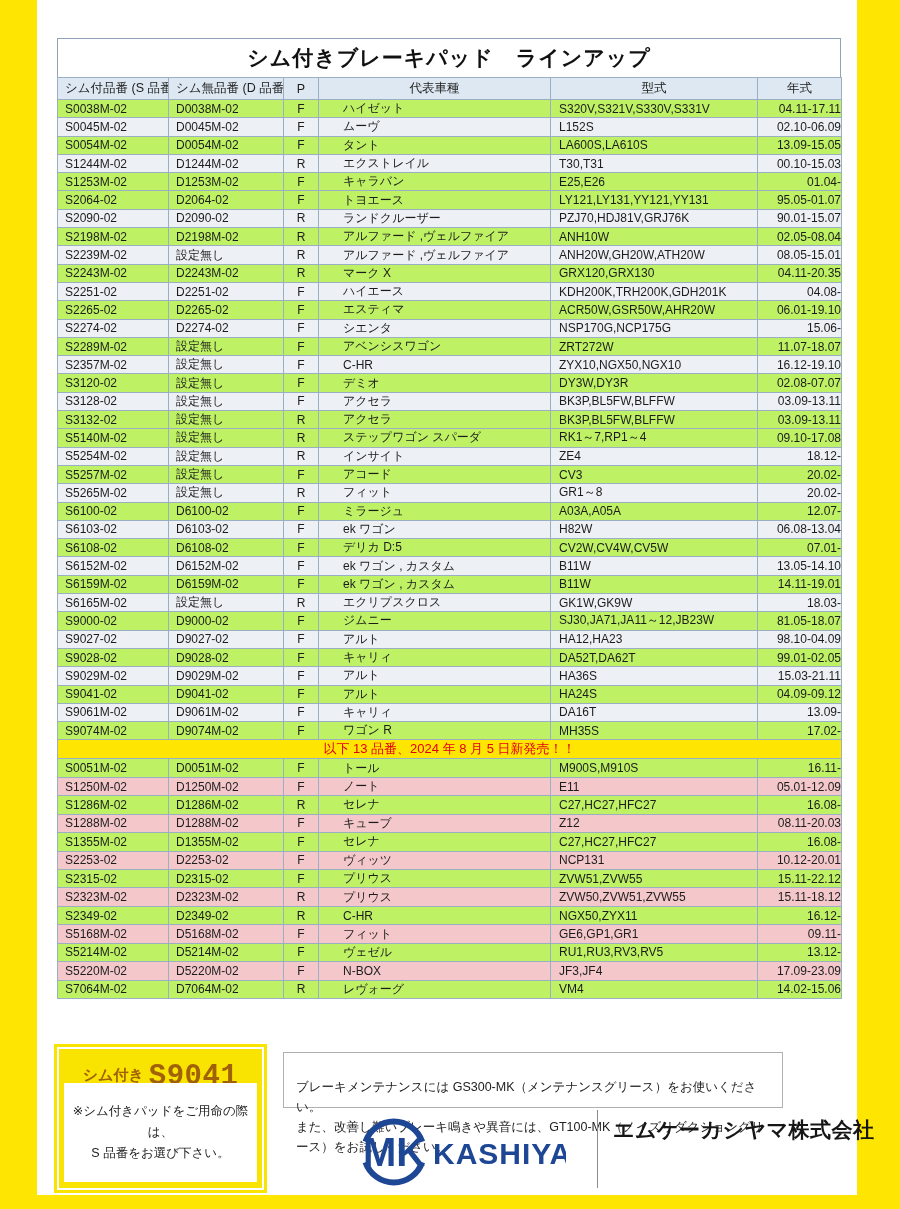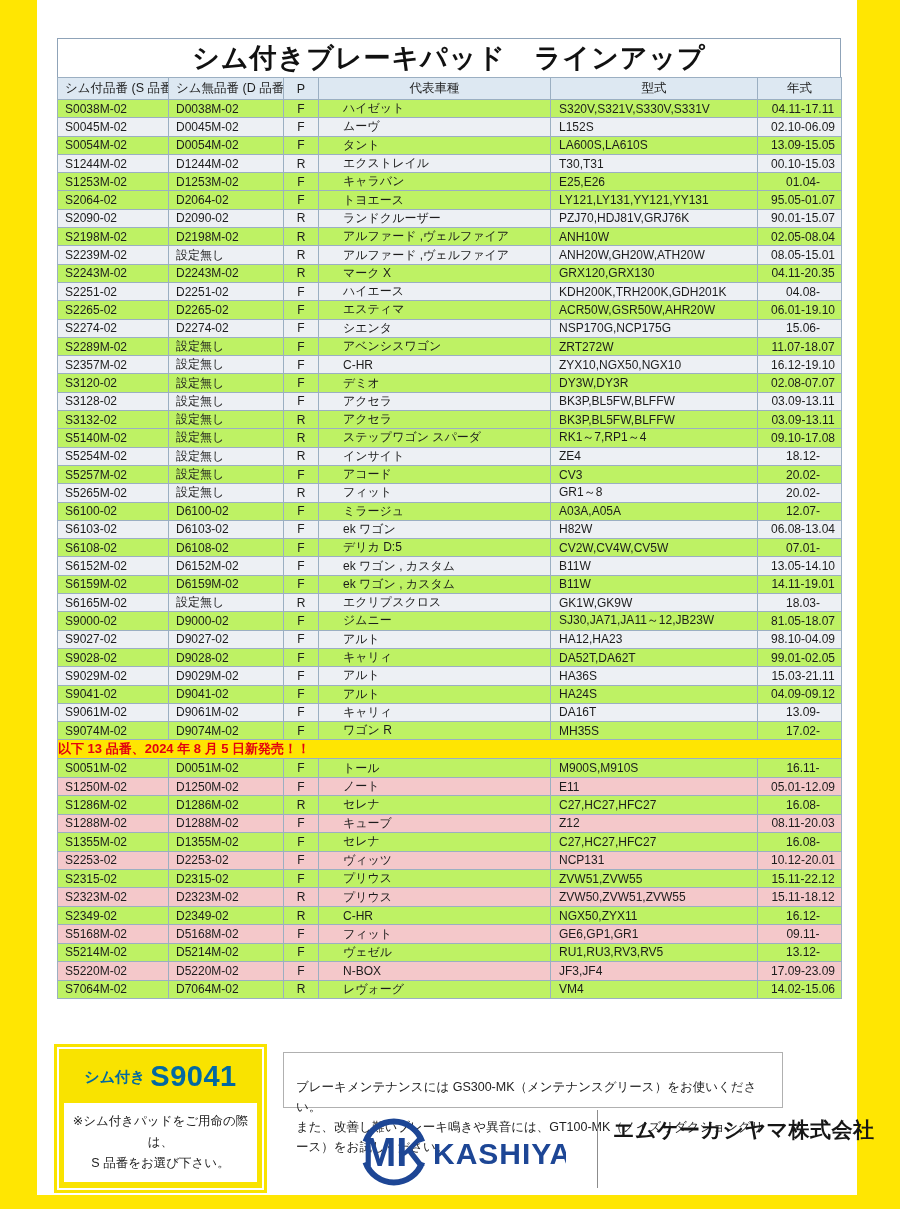--- a/index.html
+++ b/index.html
@@ -8,47 +8,47 @@
 
   
   .stripe { position:absolute; background:#ffe602; }
   .stripe-left  { left:0; top:0; width:37px; height:1209px; }
   .stripe-right { right:0; top:0; width:43px; height:1209px; }
   .stripe-bottom{ left:0; bottom:0; width:900px; height:14px; }
 
   
   .table-wrap { position:absolute; left:57px; top:38px; width:784px; }
   .doc-title { border:1px solid #8fa3b8; height:40px; line-height:38px; text-align:center;
-               font-size:27px; font-weight:bold; color:#111; letter-spacing:1px; background:#fff; }
+               font-size:21px; font-weight:bold; color:#111; letter-spacing:1px; background:#fff; }
   table { border-collapse:collapse; table-layout:fixed; width:784px; margin-top:-1px; }
   col.w0{width:111px} col.w1{width:115px} col.w2{width:35px} col.w3{width:232px} col.w4{width:207px} col.w5{width:84px}
   th, td { border:1px solid #9bafc2; font-size:12px; color:#1c1c1c; white-space:nowrap; overflow:hidden; }
   thead th { background:#dde8f2; height:22px; font-weight:normal; font-size:12.5px; }
   thead th.hl { text-align:left; padding-left:7px; }
   tbody tr { height:18.3px; background:#bef264; }
   tbody.new-sec tr { height:18.45px; }
   tbody tr.alt  { background:#edf0f4; }
   tbody tr.pink { background:#f4c8ca; }
   td.c0, td.c1 { padding-left:7px; text-align:left; }
   td.c2 { text-align:center; }
   td.c3 { padding-left:24px; text-align:left; }
   td.c4 { padding-left:8px; text-align:left; }
-  td.c5 { padding-left:7px; text-align:center; }
+  td.c5 { padding-left:7px; text-align:right; }
   tr.banner-row { height:18px; }
-  tr.banner-row td { background:#ffe502; color:#e3000f; font-weight:bold; font-size:13px; }
+  tr.banner-row td { background:#ffe502; color:#e3000f; font-weight:normal; font-size:13px; text-align:center; }
 
   
   .promo-box { position:absolute; left:54px; top:1044px; width:213px; height:149px; background:#f9e300; }
   .promo-frame { position:absolute; inset:3px; border:2px solid #fff; pointer-events:none; }
-  .promo-line { text-align:center; color:#0369a1; }
+  .promo-line { text-align:center; color:#a16207;font-family:Liberation Mono, monospace; }
   .promo-line1 { margin-top:16px; }
   .promo-line2 { margin-top:6px; }
   .promo-label { font-size:15px; font-weight:bold; vertical-align:4px; }
   .promo-part  { font-size:29px; font-weight:bold; letter-spacing:0.5px; margin-left:5px; }
-  .promo-note { position:absolute; left:10px; right:10px; bottom:11px; background:#fff; padding:8px 6px;
+  .promo-note { position:absolute; left:10px; right:10px; bottom:11px; background:#fff; padding:18px 6px;
                 font-size:12.5px; line-height:21px; color:#222; text-align:center; }
 
   
   .info-box { position:absolute; left:283px; top:1052px; width:500px; height:56px; background:#fff;
               border:1px solid #b0b0b0; padding:24px 12px; font-size:12.5px; line-height:20px; color:#222; }
 
   
   .logo { position:absolute; left:340px; top:1116px; }
   .brand-divider { position:absolute; left:597px; top:1110px; width:1px; height:78px; background:#8c8c8c; }
   .company { position:absolute; left:613px; top:1116px; font-size:21px; font-weight:bold; color:#161616; letter-spacing:0.5px;text-align:center; }

